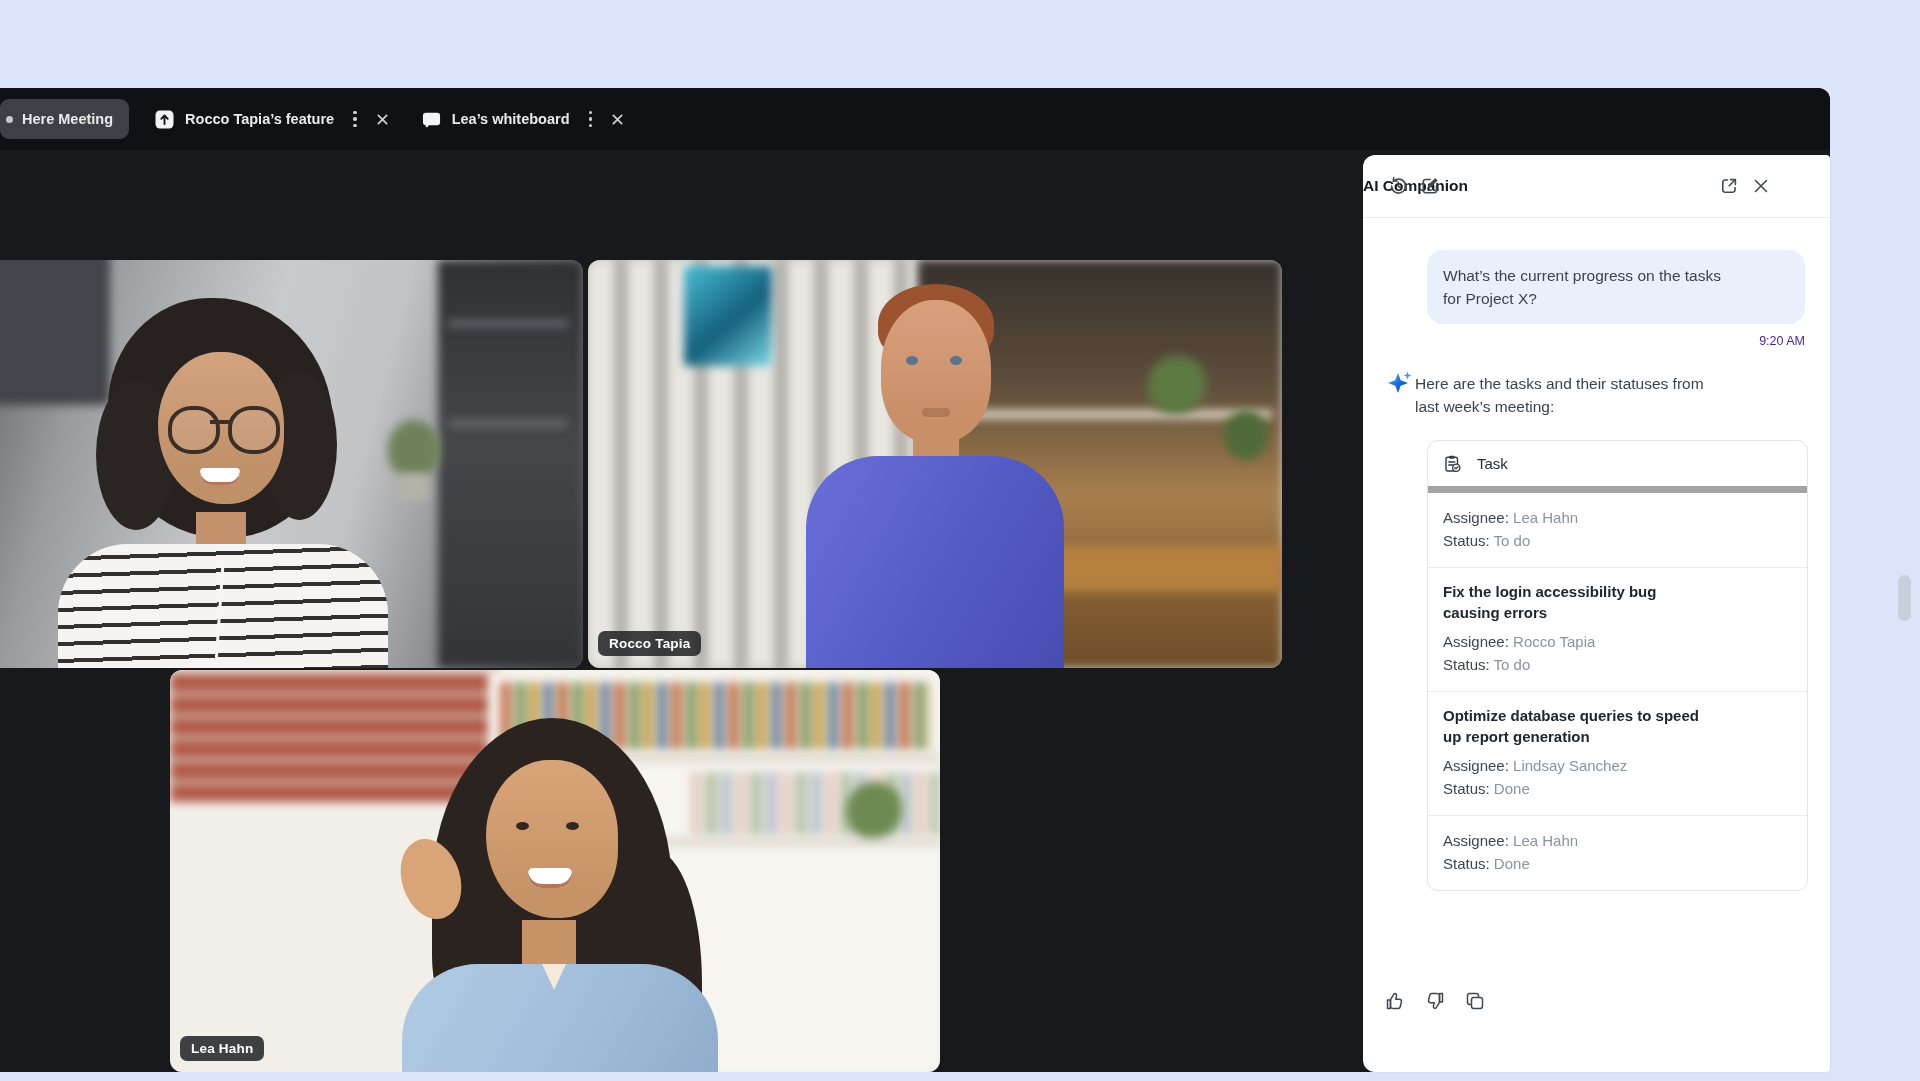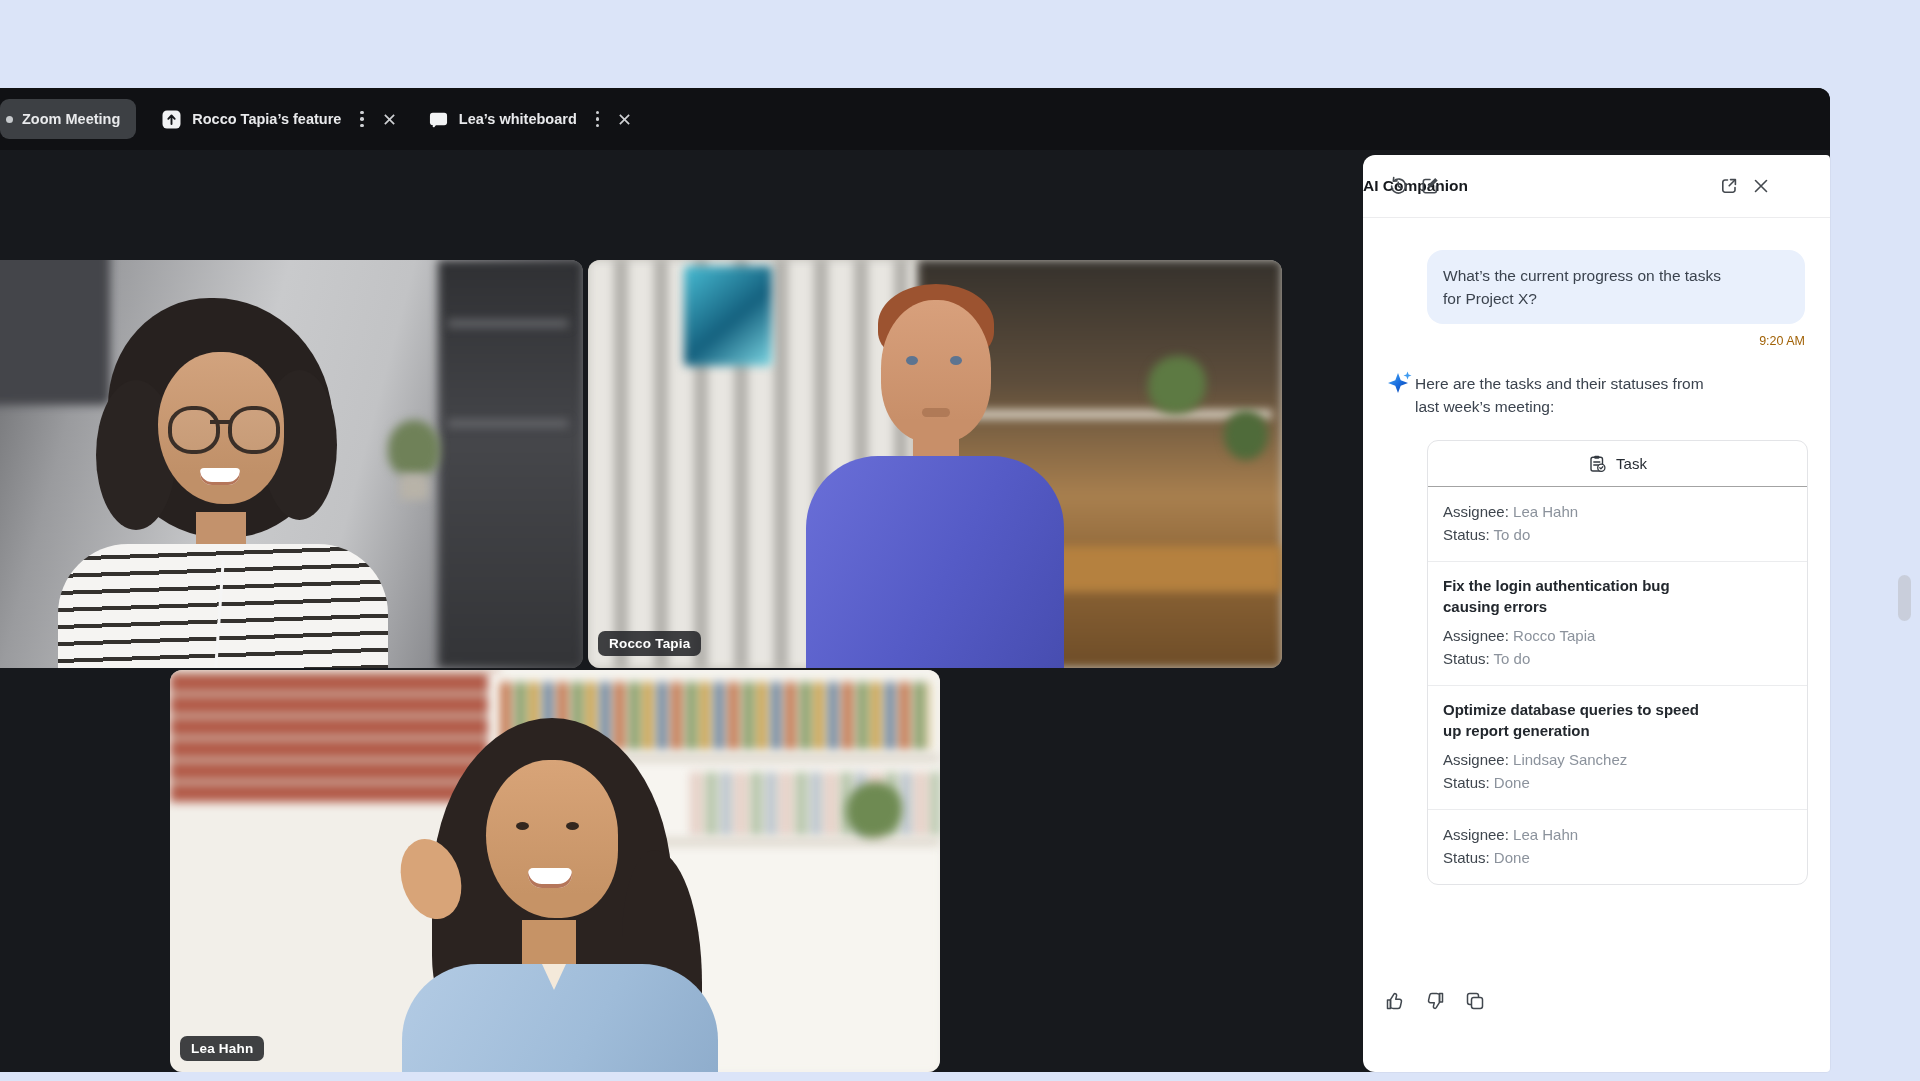--- a/index.html
+++ b/index.html
@@ -78,36 +78,36 @@
   #panel-close-btn{left:387px;top:20px;}
 
   #user-bubble{
     position:absolute;left:64px;top:95px;width:378px;
     background:#e9f0fc;border-radius:16px;padding:14px 16px;
     box-sizing:border-box;color:#3b434e;font-size:15.5px;line-height:23px;
   }
   .preline{white-space:pre-line;}
   #msg-time{
     position:absolute;right:25px;top:179px;
-    color:#a16207;font-size:12.5px;text-align:center;
+    color:#4c1d95;font-size:12.5px;text-align:center;
   }
   #ai-spark{position:absolute;left:23px;top:215px;width:27px;height:27px;}
   #ai-intro{
     position:absolute;left:52px;top:217px;width:385px;
     color:#3b434e;font-size:15.5px;line-height:23px;
   }
   #task-card{
     position:absolute;left:64px;top:285px;width:381px;
     border:1px solid #e3e4e7;border-radius:11px;background:#fff;
     box-sizing:border-box;
   }
   #card-header{
-    display:flex;align-items:center;gap:9px;
-    padding:13px 15px;border-bottom:1px solid #a3a3a3;
-    font-size:15px;font-weight:500;color:#272c33;justify-content:center;
+    display:flex;align-items:center;gap:15px;
+    padding:13px 15px;border-bottom:7px solid #a3a3a3;
+    font-size:15px;font-weight:500;color:#272c33;
   }
   #card-header svg{width:19px;height:19px;}
   .task-row{padding:13px 15px 15px;}
   .task-row + .task-row{border-top:1px solid #ebecee;}
   .task-title{font-size:15px;font-weight:700;color:#22272d;line-height:21px;margin-bottom:7px;}
   .task-line{font-size:15px;line-height:23px;color:#3f464e;}
   .task-line .val{color:#8b929c;}
   #feedback-row{position:absolute;left:20px;top:834px;display:flex;gap:16px;}
   .fbtn{width:24px;height:24px;cursor:pointer;}
   .fbtn svg{width:24px;height:24px;stroke:#41474e;stroke-width:1.5;fill:none;stroke-linecap:round;stroke-linejoin:round;}
@@ -118,21 +118,21 @@
   }
 </style>
 </head>
 <body>
 
 <div id="zoom-window" class="abs">
 
   <div id="tab-bar">
     <div class="tab tab-active">
       <span class="tab-dot"></span>
-      <span>Zoom Meeting</span>
+      <span>Here Meeting</span>
     </div>
 
     <div class="tab tab-plain" style="margin-left:26px;">
       <svg class="tab-icon" viewBox="0 0 19 19">
         <rect x="0.5" y="0.5" width="18" height="18" rx="4.5" fill="#f2f3f4"></rect>
         <path d="M9.5 14 V6 M6.3 8.8 L9.5 5.4 L12.7 8.8" stroke="#15171a" stroke-width="1.9" fill="none" stroke-linecap="round" stroke-linejoin="round"></path>
       </svg>
       <span>Rocco Tapia’s feature</span>
     </div>
     <div class="kebab">
@@ -294,21 +294,21 @@
         <path d="M11.8 13.8 l1.1 1.1 1.9-2.1" stroke="#343a41" stroke-width="1.3" fill="none" stroke-linecap="round" stroke-linejoin="round"></path>
       </svg>
       <span>Task</span>
     </div>
     <div id="task-rows">
         <div class="task-row">
           <div class="task-line"><span>Assignee: </span><span class="val">Lea Hahn</span></div>
           <div class="task-line"><span>Status: </span><span class="val">To do</span></div>
         </div>
         <div class="task-row">
-          <div class="task-title preline">Fix the login authentication bug
+          <div class="task-title preline">Fix the login accessibility bug
 causing errors</div>
           <div class="task-line"><span>Assignee: </span><span class="val">Rocco Tapia</span></div>
           <div class="task-line"><span>Status: </span><span class="val">To do</span></div>
         </div>
         <div class="task-row">
           <div class="task-title preline">Optimize database queries to speed
 up report generation</div>
           <div class="task-line"><span>Assignee: </span><span class="val">Lindsay Sanchez</span></div>
           <div class="task-line"><span>Status: </span><span class="val">Done</span></div>
         </div>

